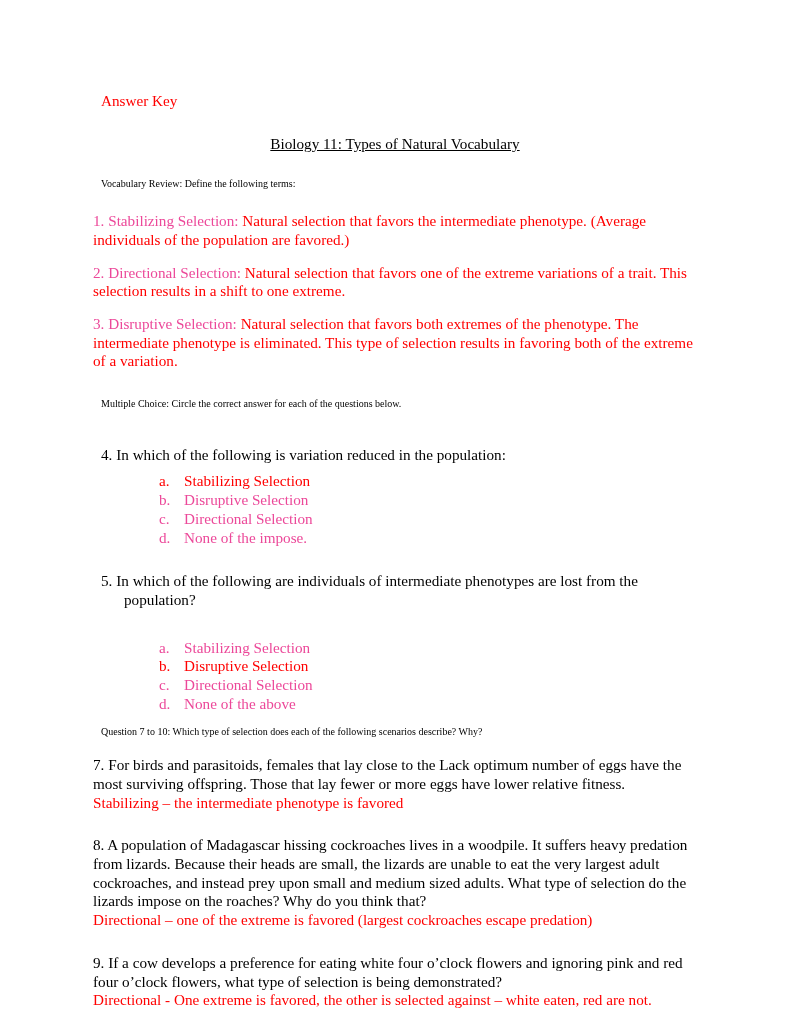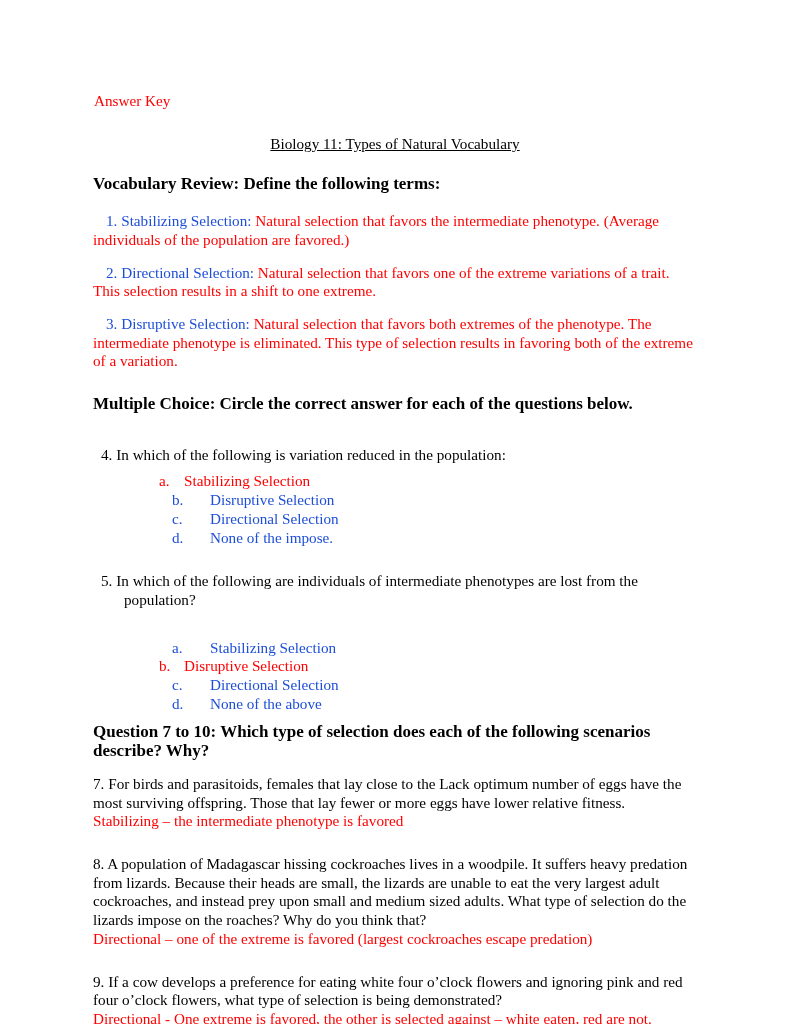--- a/index.html
+++ b/index.html
@@ -23,48 +23,48 @@
     box-sizing: border-box;
     padding: 0;
   }
   .content {
     position: absolute;
     left: 93px;
     top: 92px;
     width: 604px;
   }
   .red { color: #ff0000; }
-  .blk { color: #1d4ed8; margin-left: 13px; }
+  .blk { color: #ec4899; }
 
   p.block {
     margin: 0 0 14px 0;
     font-size: 15.2px;
     line-height: 18.7px;
     text-align: left;
   }
   p.tight { margin-bottom: 0; }
 
   .answer-key {
-    margin: 0 0 24px 1px;
+    margin: 0 0 24px 8px;
     font-size: 15.2px;
     line-height: 18.7px;
   }
   .doc-title {
     margin: 0 0 22px 0;
     font-size: 15.2px;
     line-height: 18.7px;
     text-align: center;
   }
   .doc-title span { text-decoration: underline; }
 
   .heading {
-    font-weight: bold;
-    font-size: 17px;
+    font-weight: normal;
+    font-size: 10px;
     line-height: 18.7px;
-    margin: 0 0 18px 0;
+    margin: 0 0 18px 8px;
   }
   .heading-tight { margin-bottom: 14px; }
 
   
   .q-hang {
     margin: 8px;
     font-size: 15.2px;
     line-height: 18.7px;
     padding-left: 23px;
     text-indent: -23px;

